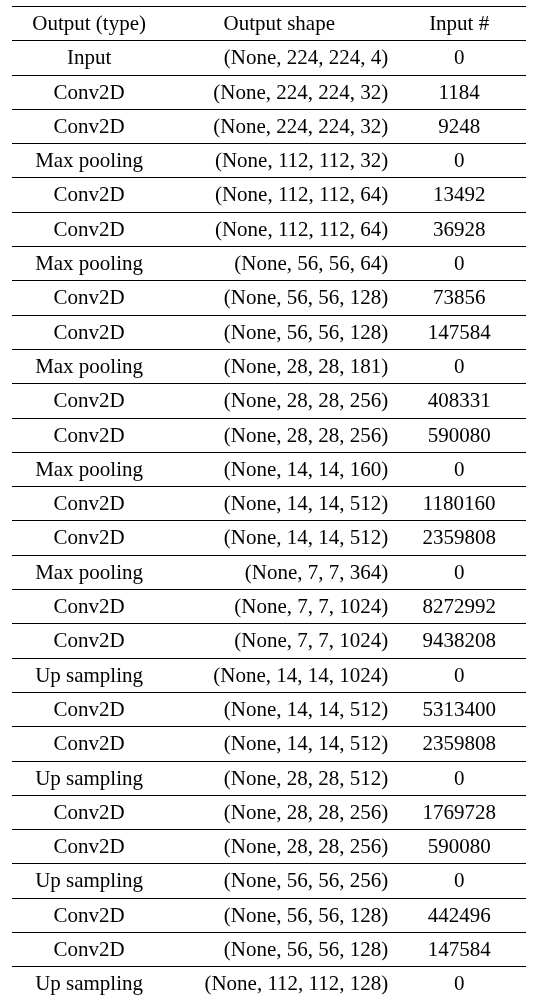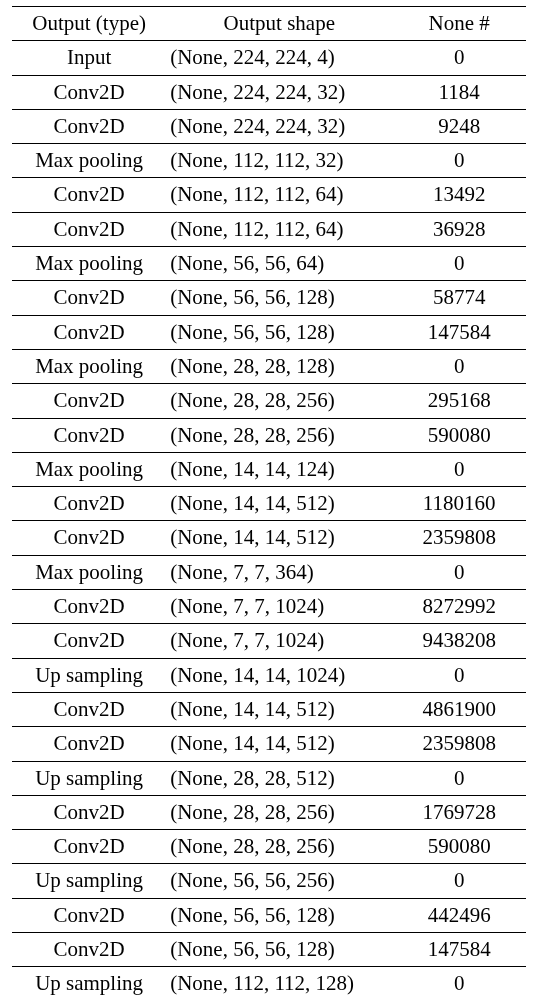--- a/index.html
+++ b/index.html
@@ -23,37 +23,37 @@
       text-align: center;
       font-weight: normal;
       padding: 3px 4px 3px 4px;
       white-space: nowrap;
       line-height: 1.3;
     }
     col.c1 { width: 30%; }
     col.c2 { width: 44%; }
     col.c3 { width: 26%; }
     td.c1 { text-align: center; }
-    td.c2 { text-align: left; }
+    td.c2 { text-align: right; }
     td.c3 { text-align: center; }
   </style>
 </head>
 <body>
 
 <table>
   <colgroup>
     <col class="c1">
       <col class="c2">
       <col class="c3">
   </colgroup>
   <thead>
     <tr>
       <th>Output (type)</th>
       <th>Output shape</th>
-      <th>None #</th>
+      <th>Input #</th>
     </tr>
   </thead>
   <tbody id="rows">
       <tr>
         <td class="c1">Input</td>
         <td class="c2">(None, 224, 224, 4)</td>
         <td class="c3">0</td>
       </tr>
       <tr>
         <td class="c1">Conv2D</td>
@@ -81,45 +81,45 @@
         <td class="c3">36928</td>
       </tr>
       <tr>
         <td class="c1">Max pooling</td>
         <td class="c2">(None, 56, 56, 64)</td>
         <td class="c3">0</td>
       </tr>
       <tr>
         <td class="c1">Conv2D</td>
         <td class="c2">(None, 56, 56, 128)</td>
-        <td class="c3">58774</td>
+        <td class="c3">73856</td>
       </tr>
       <tr>
         <td class="c1">Conv2D</td>
         <td class="c2">(None, 56, 56, 128)</td>
         <td class="c3">147584</td>
       </tr>
       <tr>
         <td class="c1">Max pooling</td>
-        <td class="c2">(None, 28, 28, 128)</td>
+        <td class="c2">(None, 28, 28, 181)</td>
         <td class="c3">0</td>
       </tr>
       <tr>
         <td class="c1">Conv2D</td>
         <td class="c2">(None, 28, 28, 256)</td>
-        <td class="c3">295168</td>
+        <td class="c3">408331</td>
       </tr>
       <tr>
         <td class="c1">Conv2D</td>
         <td class="c2">(None, 28, 28, 256)</td>
         <td class="c3">590080</td>
       </tr>
       <tr>
         <td class="c1">Max pooling</td>
-        <td class="c2">(None, 14, 14, 124)</td>
+        <td class="c2">(None, 14, 14, 160)</td>
         <td class="c3">0</td>
       </tr>
       <tr>
         <td class="c1">Conv2D</td>
         <td class="c2">(None, 14, 14, 512)</td>
         <td class="c3">1180160</td>
       </tr>
       <tr>
         <td class="c1">Conv2D</td>
         <td class="c2">(None, 14, 14, 512)</td>
@@ -141,21 +141,21 @@
         <td class="c3">9438208</td>
       </tr>
       <tr>
         <td class="c1">Up sampling</td>
         <td class="c2">(None, 14, 14, 1024)</td>
         <td class="c3">0</td>
       </tr>
       <tr>
         <td class="c1">Conv2D</td>
         <td class="c2">(None, 14, 14, 512)</td>
-        <td class="c3">4861900</td>
+        <td class="c3">5313400</td>
       </tr>
       <tr>
         <td class="c1">Conv2D</td>
         <td class="c2">(None, 14, 14, 512)</td>
         <td class="c3">2359808</td>
       </tr>
       <tr>
         <td class="c1">Up sampling</td>
         <td class="c2">(None, 28, 28, 512)</td>
         <td class="c3">0</td>

